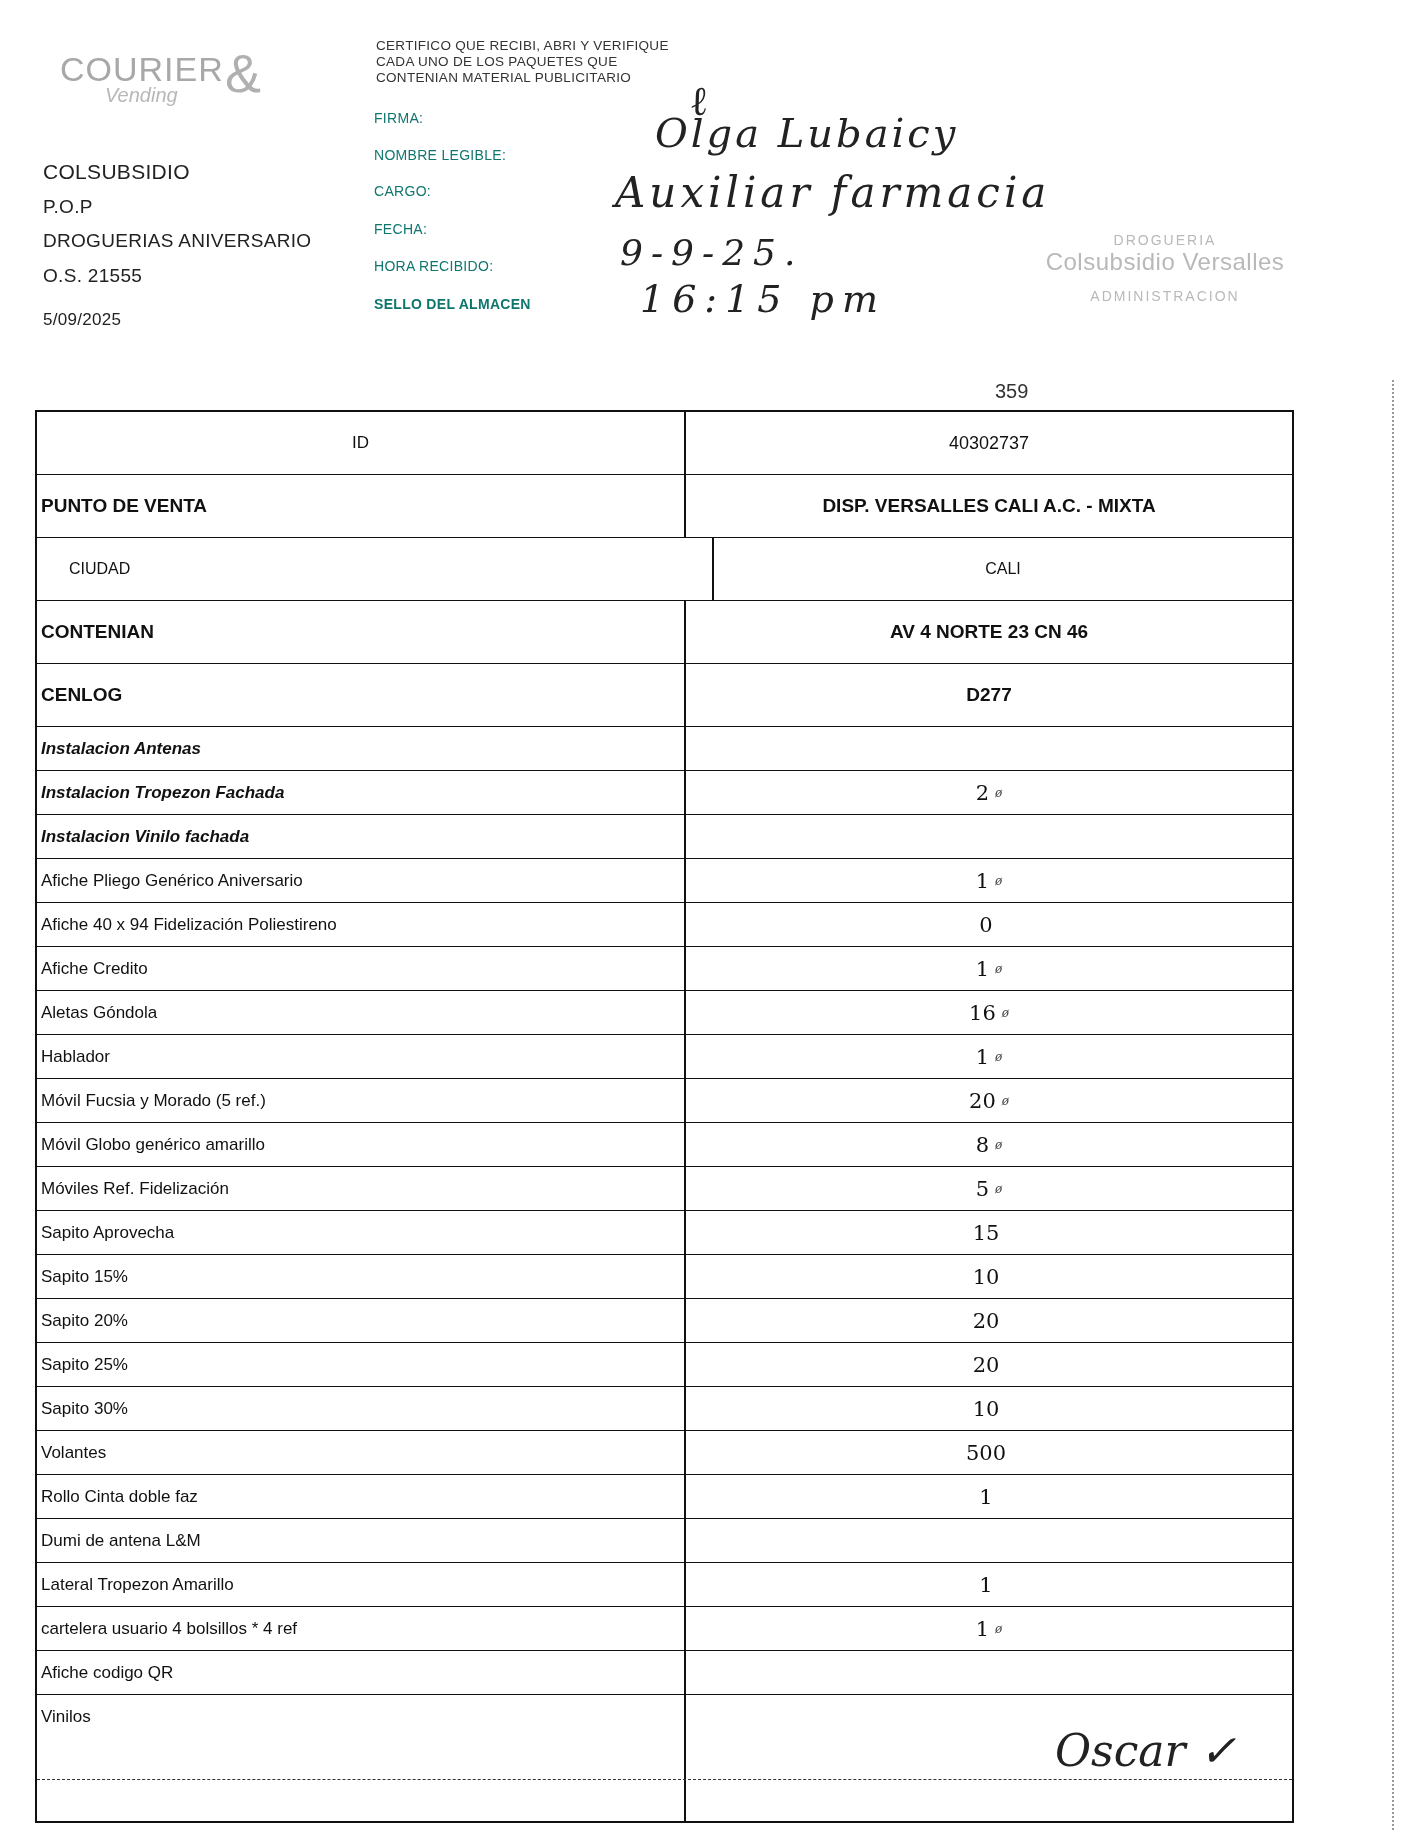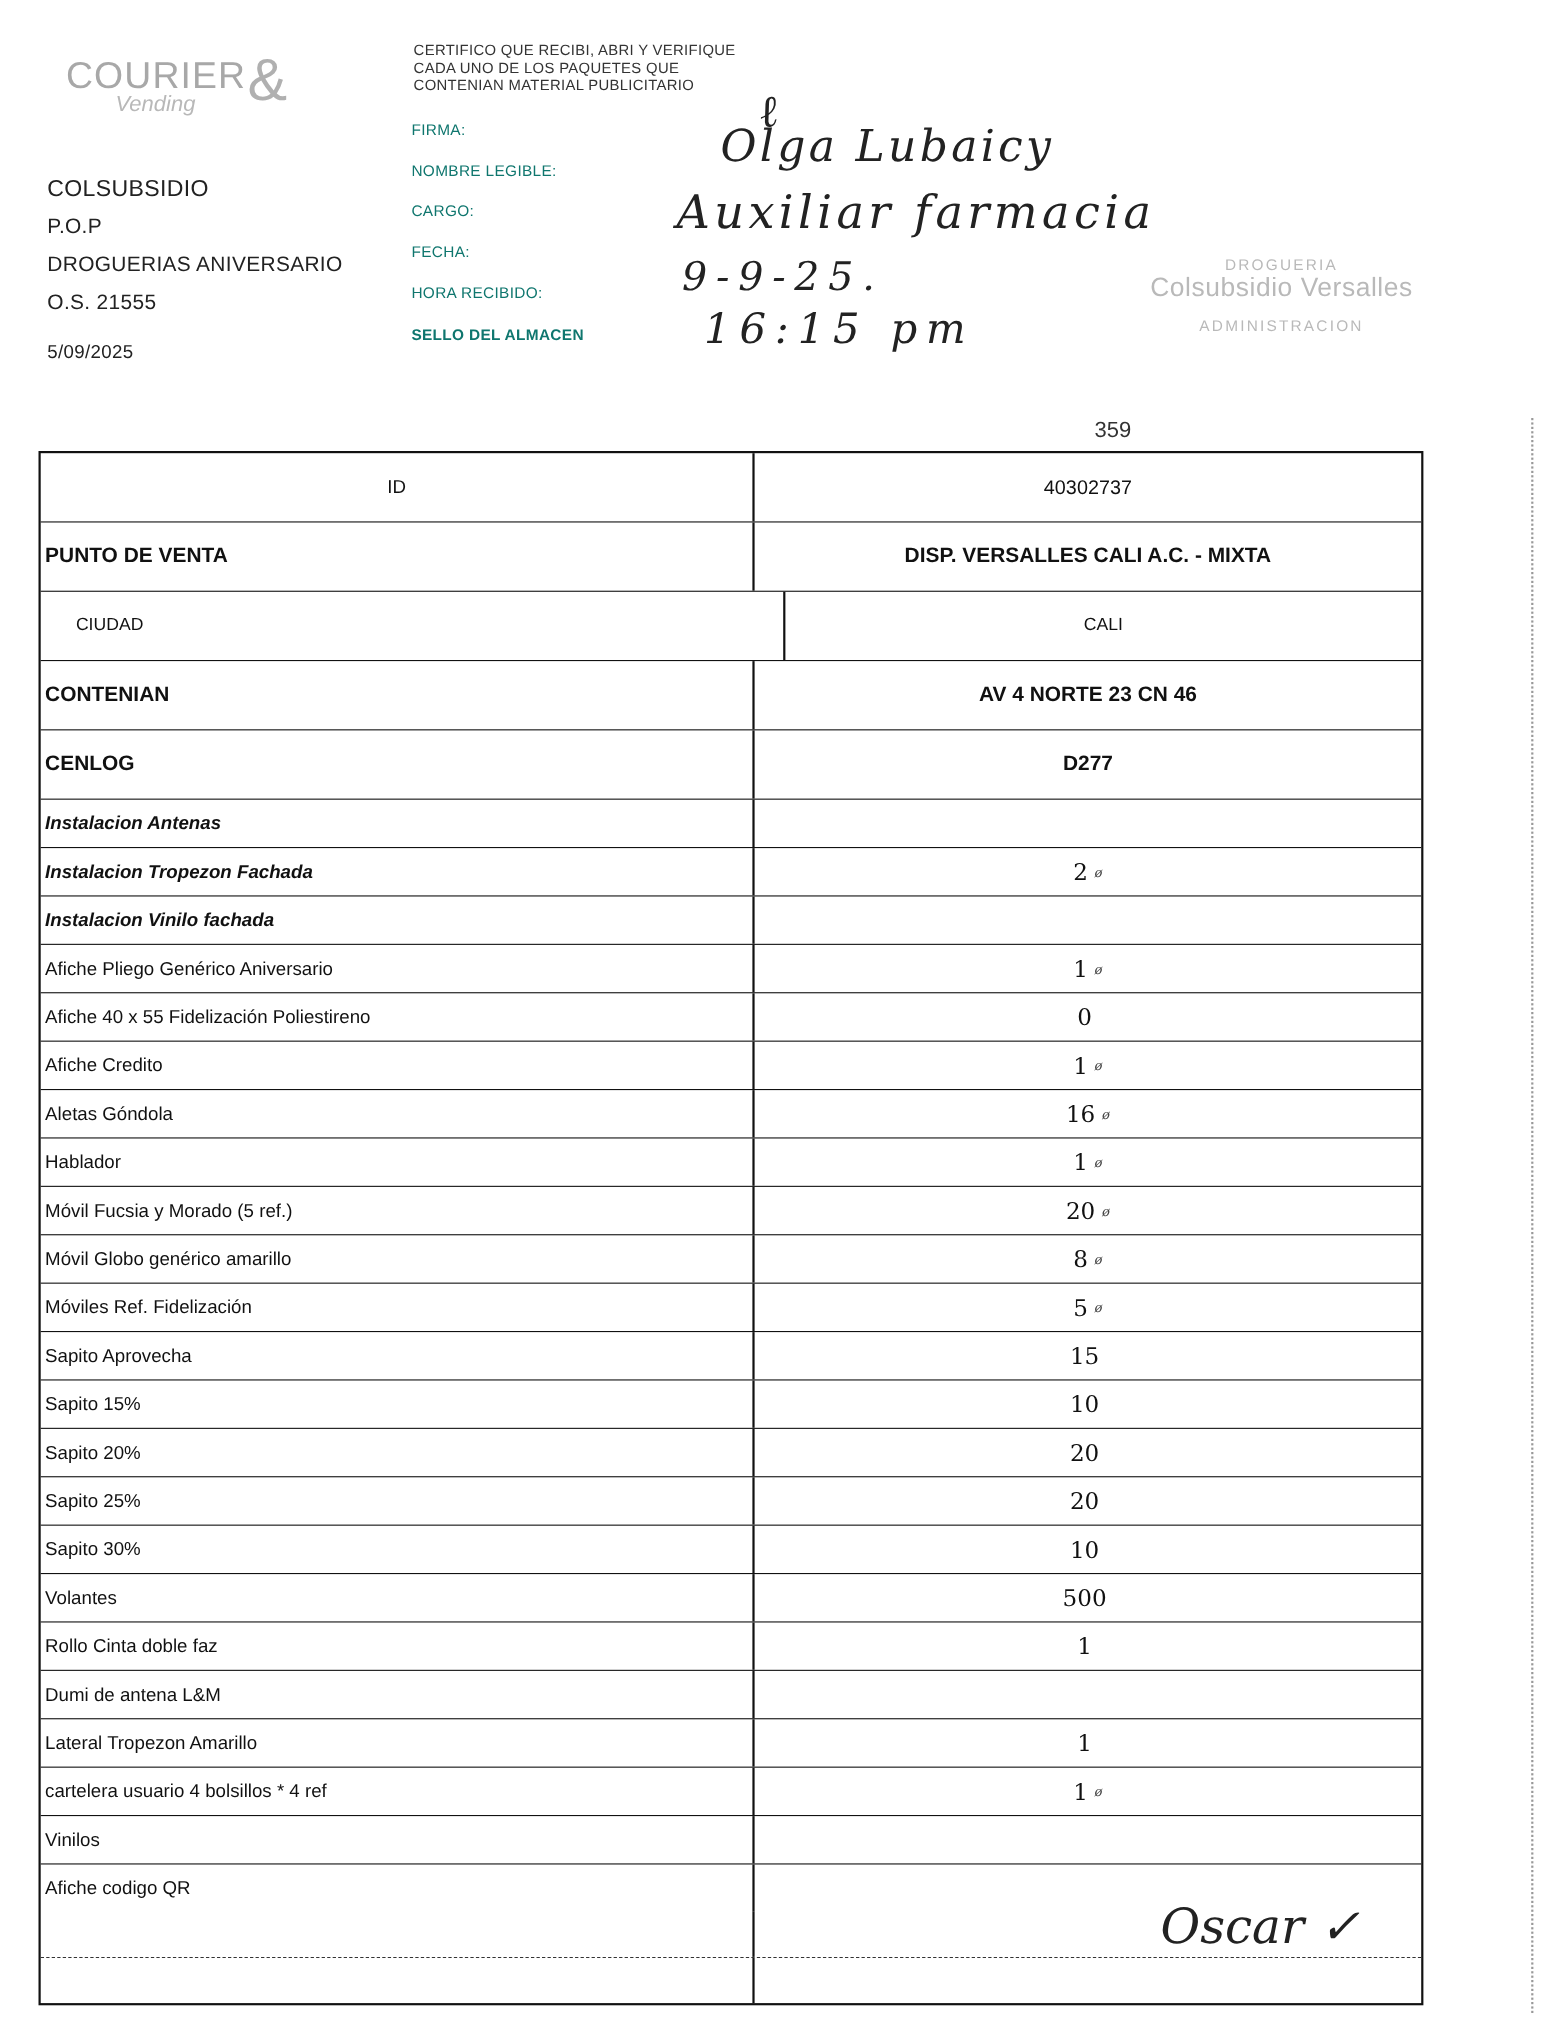--- a/index.html
+++ b/index.html
@@ -127,21 +127,21 @@
         </div>
       </div>
       <div class="row r-sm">
         <div class="cell-l">Afiche Pliego Genérico Aniversario</div>
         <div class="cell-r qty">
           <span>1</span>
           <span class="chk">ø</span>
         </div>
       </div>
       <div class="row r-sm">
-        <div class="cell-l">Afiche 40 x 55 Fidelización Poliestireno</div>
+        <div class="cell-l">Afiche 40 x 94 Fidelización Poliestireno</div>
         <div class="cell-r qty">
           <span>0</span>
           <span class="chk"></span>
         </div>
       </div>
       <div class="row r-sm">
         <div class="cell-l">Afiche Credito</div>
         <div class="cell-r qty">
           <span>1</span>
           <span class="chk">ø</span>
@@ -246,28 +246,28 @@
         </div>
       </div>
       <div class="row r-sm">
         <div class="cell-l">cartelera usuario 4 bolsillos * 4 ref</div>
         <div class="cell-r qty">
           <span>1</span>
           <span class="chk">ø</span>
         </div>
       </div>
       <div class="row r-sm">
+        <div class="cell-l">Afiche codigo QR</div>
+        <div class="cell-r qty">
+          <span></span>
+          <span class="chk"></span>
+        </div>
+      </div>
+      <div class="row r-sm">
         <div class="cell-l">Vinilos</div>
-        <div class="cell-r qty">
-          <span></span>
-          <span class="chk"></span>
-        </div>
-      </div>
-      <div class="row r-sm">
-        <div class="cell-l">Afiche codigo QR</div>
         <div class="cell-r qty">
           <span></span>
           <span class="chk"></span>
         </div>
       </div>
     </div>
   <div class="row r-blank">
     <div class="cell-l"></div>
     <div class="cell-r"></div>
   </div>

